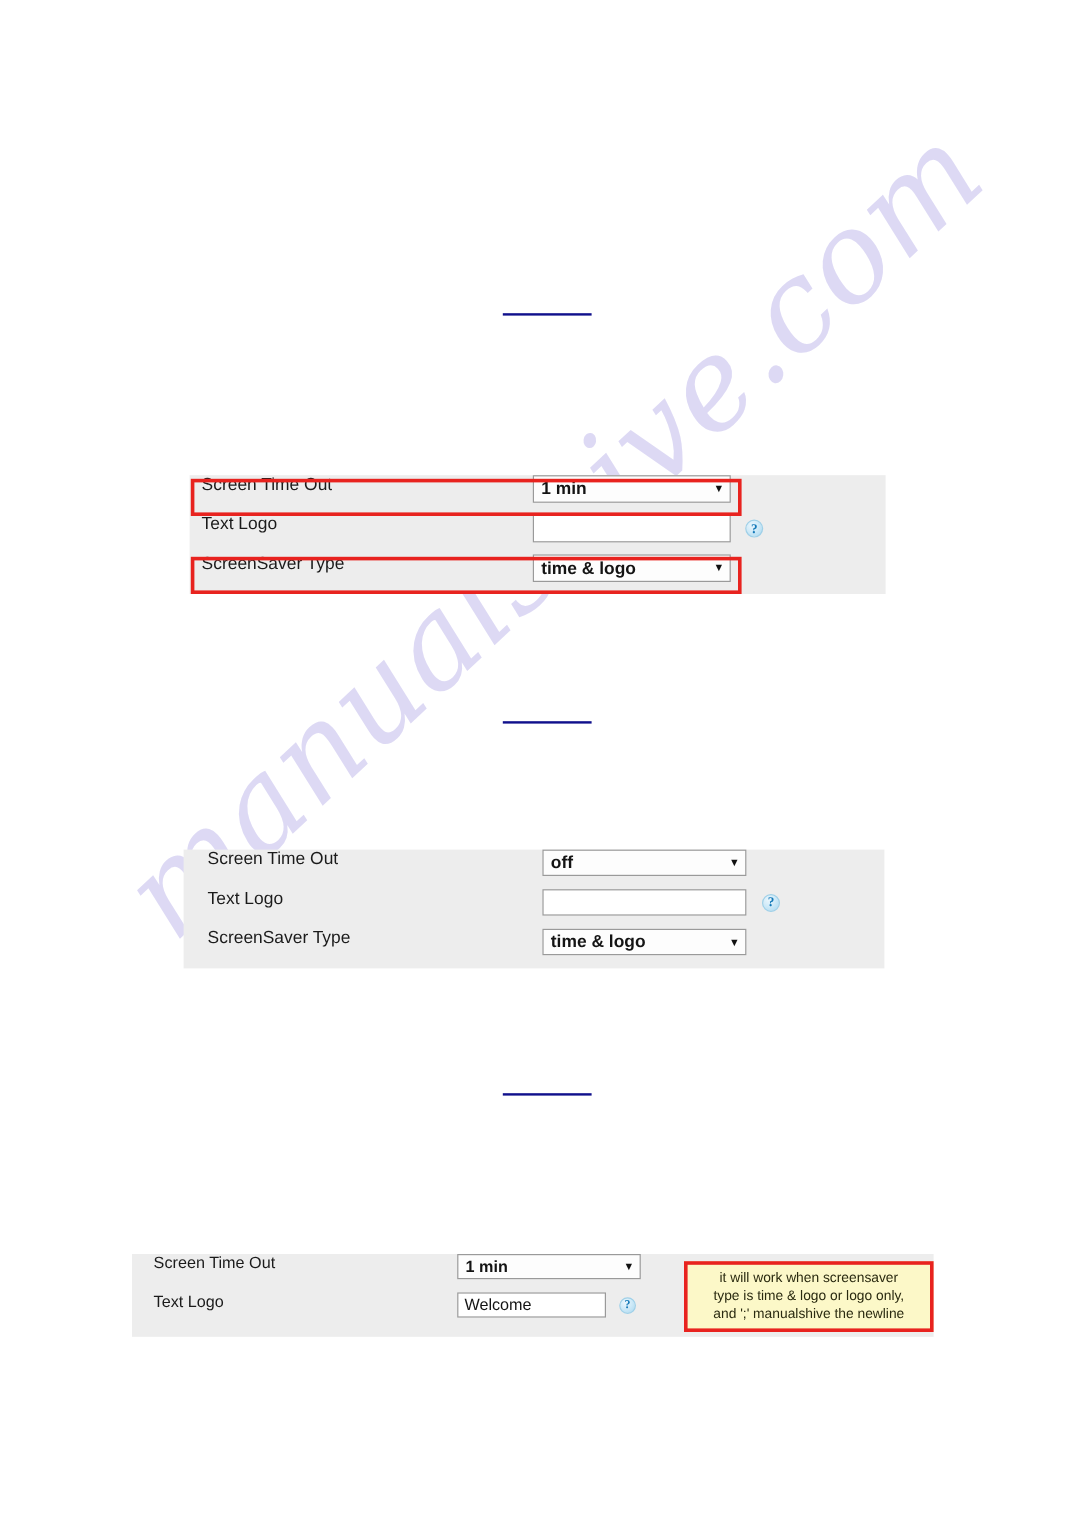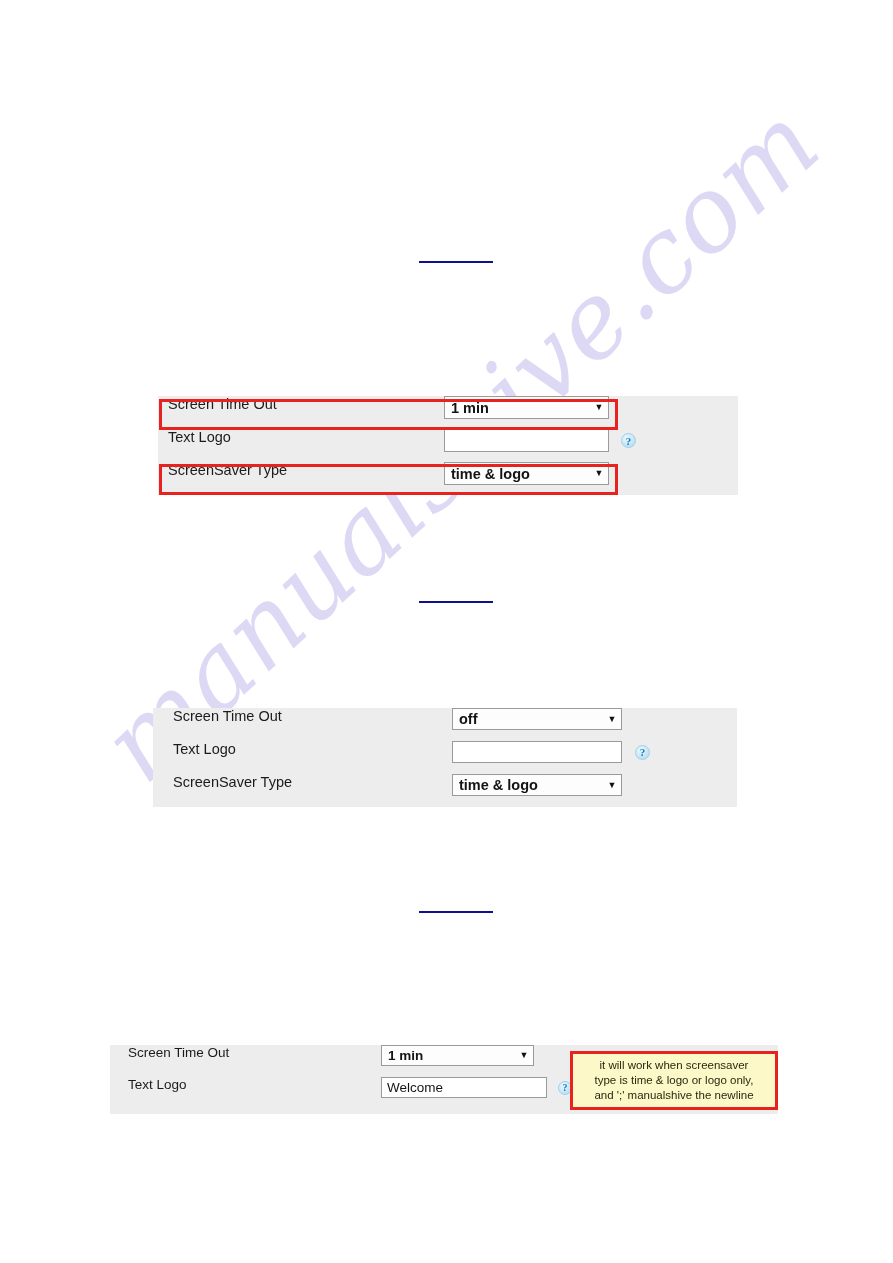--- a/index.html
+++ b/index.html
@@ -239,21 +239,21 @@
       <div class="sel" style="width:153px; height:21px; font-size:13.5px;">
         <span class="sel-value">1 min</span>
         <span class="caret">▼</span>
       </div>
     </div>
   </div>
 
   <div class="panel-row" style="height:32px; padding-left:18px;">
     <div class="row-label" style="width:253px; font-size:13.5px;">Text Logo</div>
     <div class="control-wrap">
-      <div class="tbox" style="width:166px; height:21px; font-size:13.5px;">
+      <div class="tbox" style="width:124px; height:21px; font-size:13.5px;">
         <span class="tbox-value">Welcome</span>
       </div>
       <div class="help-icon" style="width:14px; height:14px; font-size:10px; margin-left:11px;">?</div>
     </div>
   </div>
 </div>
 
 <div class="tooltip" style="left:570px; top:1051px; width:208px; height:59px; font-size:11.5px;">
   <div class="tt-line">it will work when screensaver</div>
   <div class="tt-line">type is time &amp; logo or logo only,</div>

